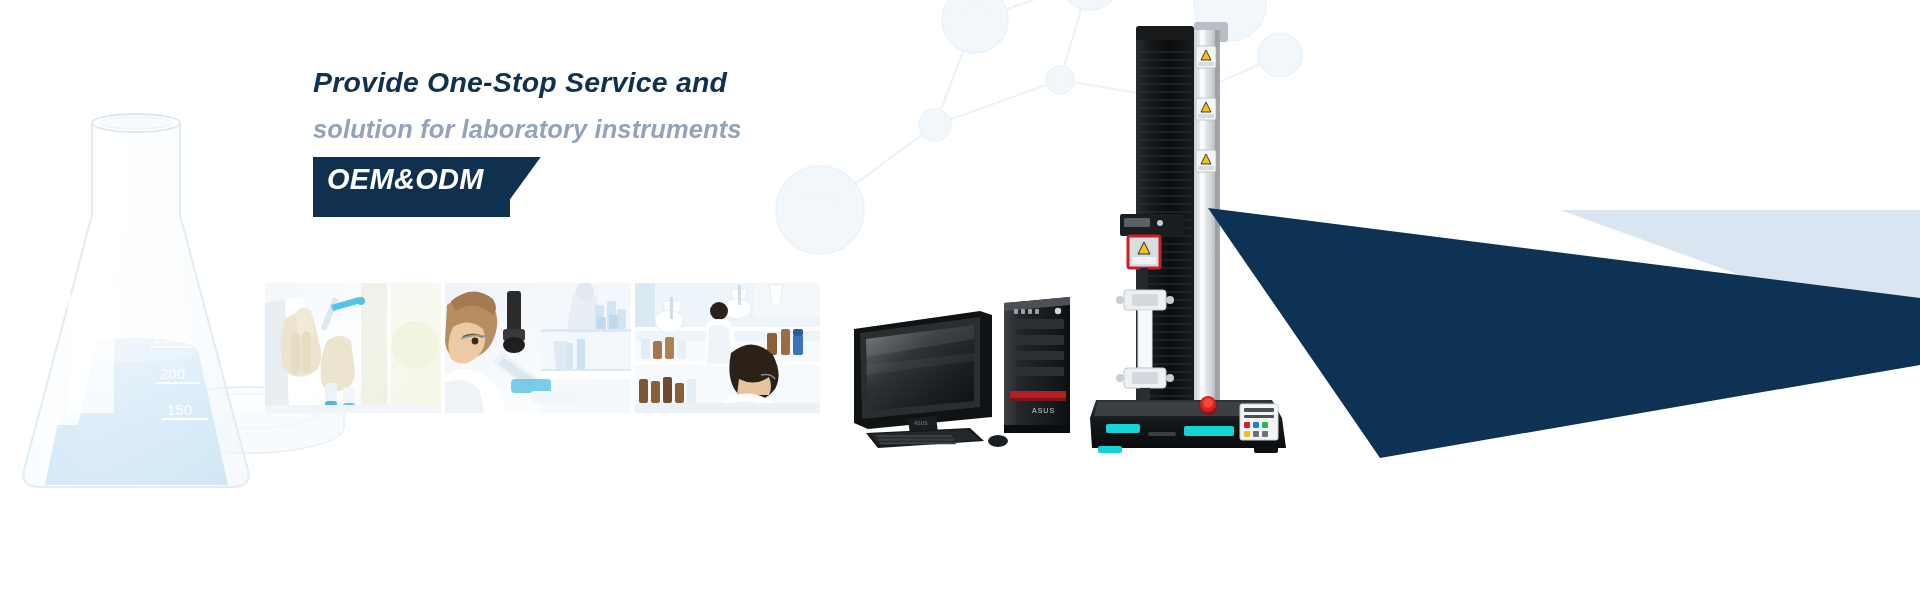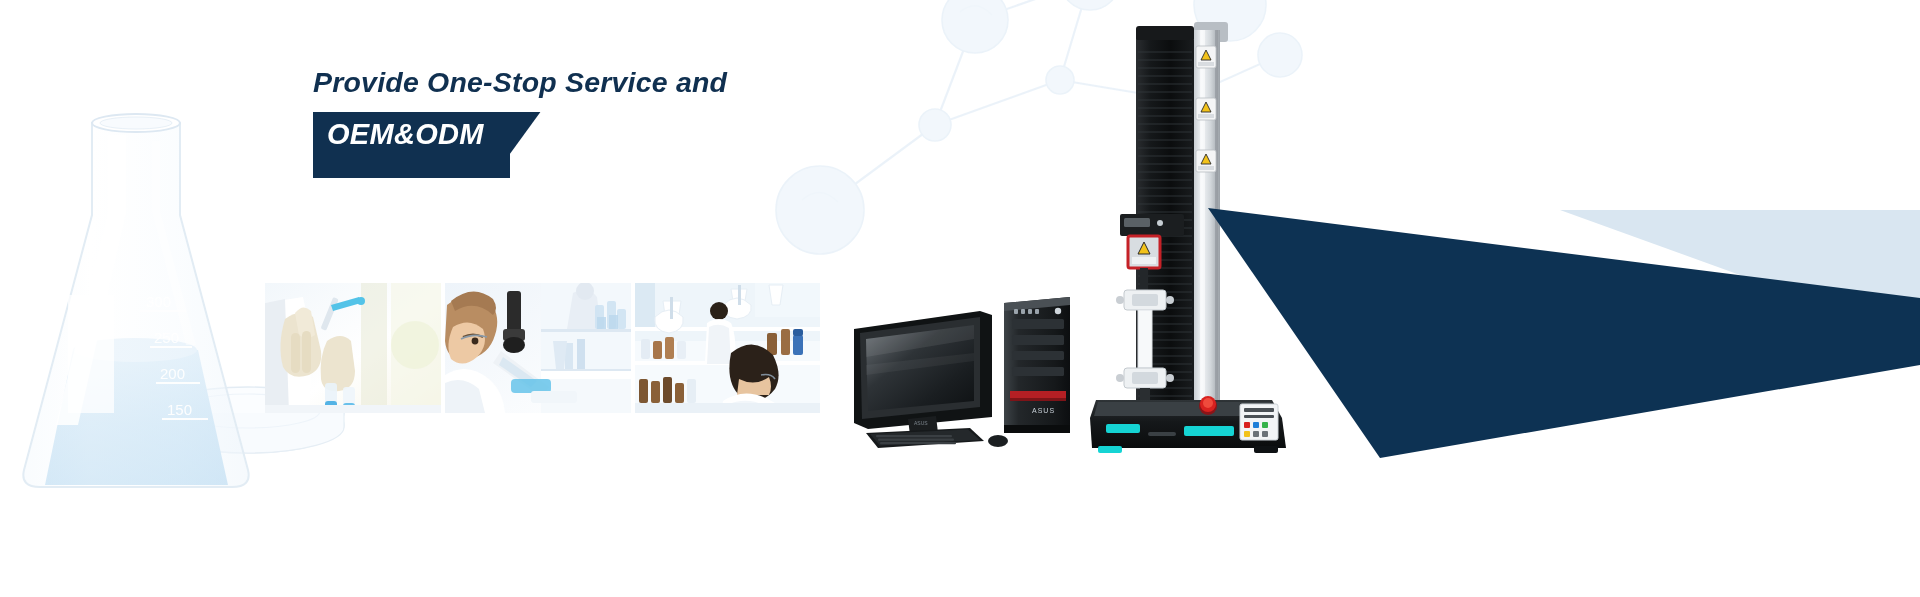--- a/index.html
+++ b/index.html
@@ -38,21 +38,21 @@
     color:#93a3bb;letter-spacing:.1px;line-height:1;
     white-space:nowrap;
   }
   .badge-wrap{
     position:relative;margin-top:15px;display:inline-block;
     height:44px;
   }
   .badge{
     position:relative;display:inline-block;
     height:54px;line-height:44px;
-    padding:0 26px 12px 14px;
+    padding:0 26px 6px 14px;
     color:#ffffff;font-size:29px;font-style:italic;font-weight:bold;
     letter-spacing:.3px;white-space:nowrap;
     background:#103050;
     z-index:2;
   }
   .badge-tail{
     position:absolute;left:100%;top:0;width:32px;height:44px;
     margin-left:-1px;
     background:#103050;
     clip-path:polygon(0 0,100% 0,0 100%);
@@ -169,20 +169,21 @@
           <text x="177" y="320">150</text>
         </g>
 
         <rect x="78" y="200" width="46" height="118" fill="#ffffff" fill-opacity=".75"></rect>
       </g>
     </svg>
   </div>
 
   <div class="textblock">
     <div class="line1">Provide One-Stop Service and</div>
+    <div class="line2">solution for laboratory instruments</div>
     <div class="badge-wrap">
       <span class="badge">OEM&amp;ODM</span>
       <span class="badge-tail"></span>
     </div>
   </div>
 
   <div class="photostrip">
 
     <div class="photo p1">
       <svg viewBox="0 0 176 130" xmlns="http://www.w3.org/2000/svg">

